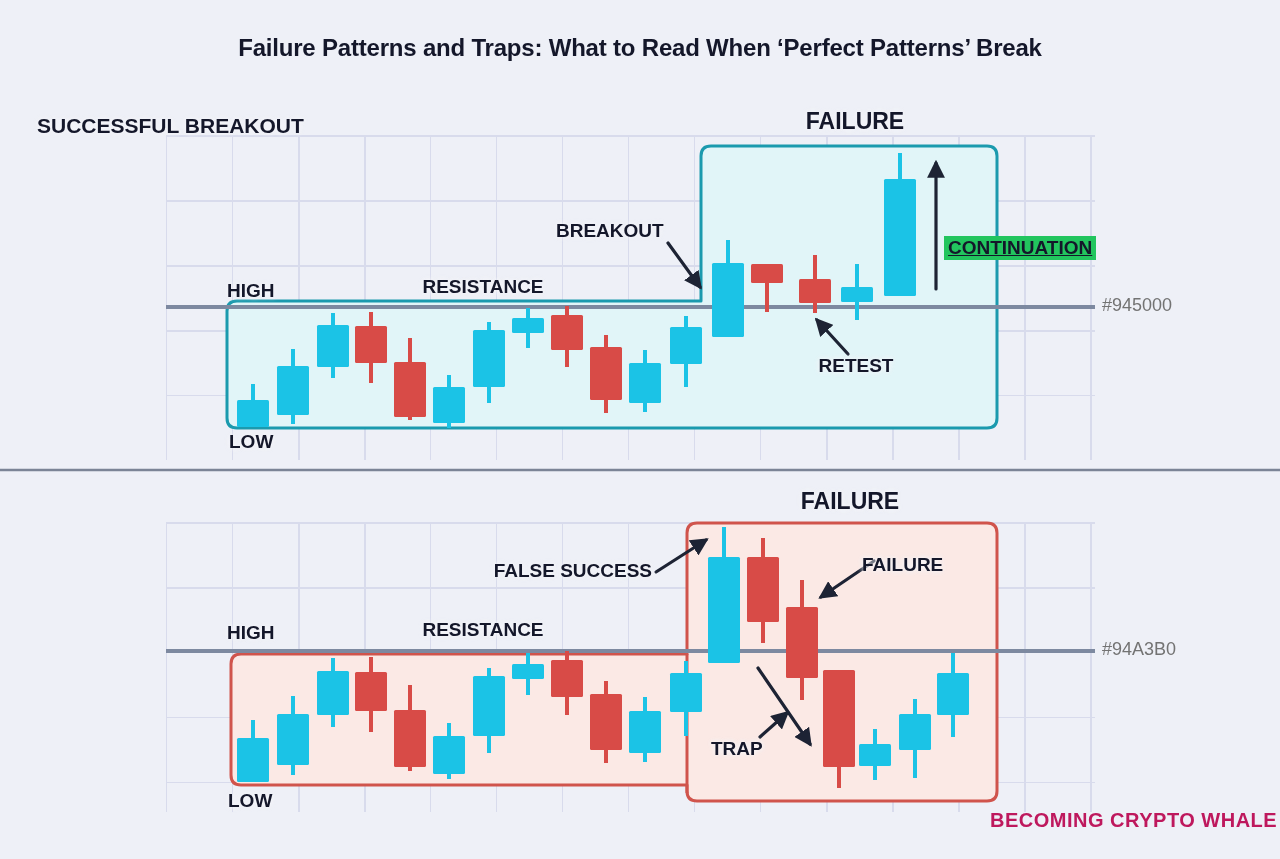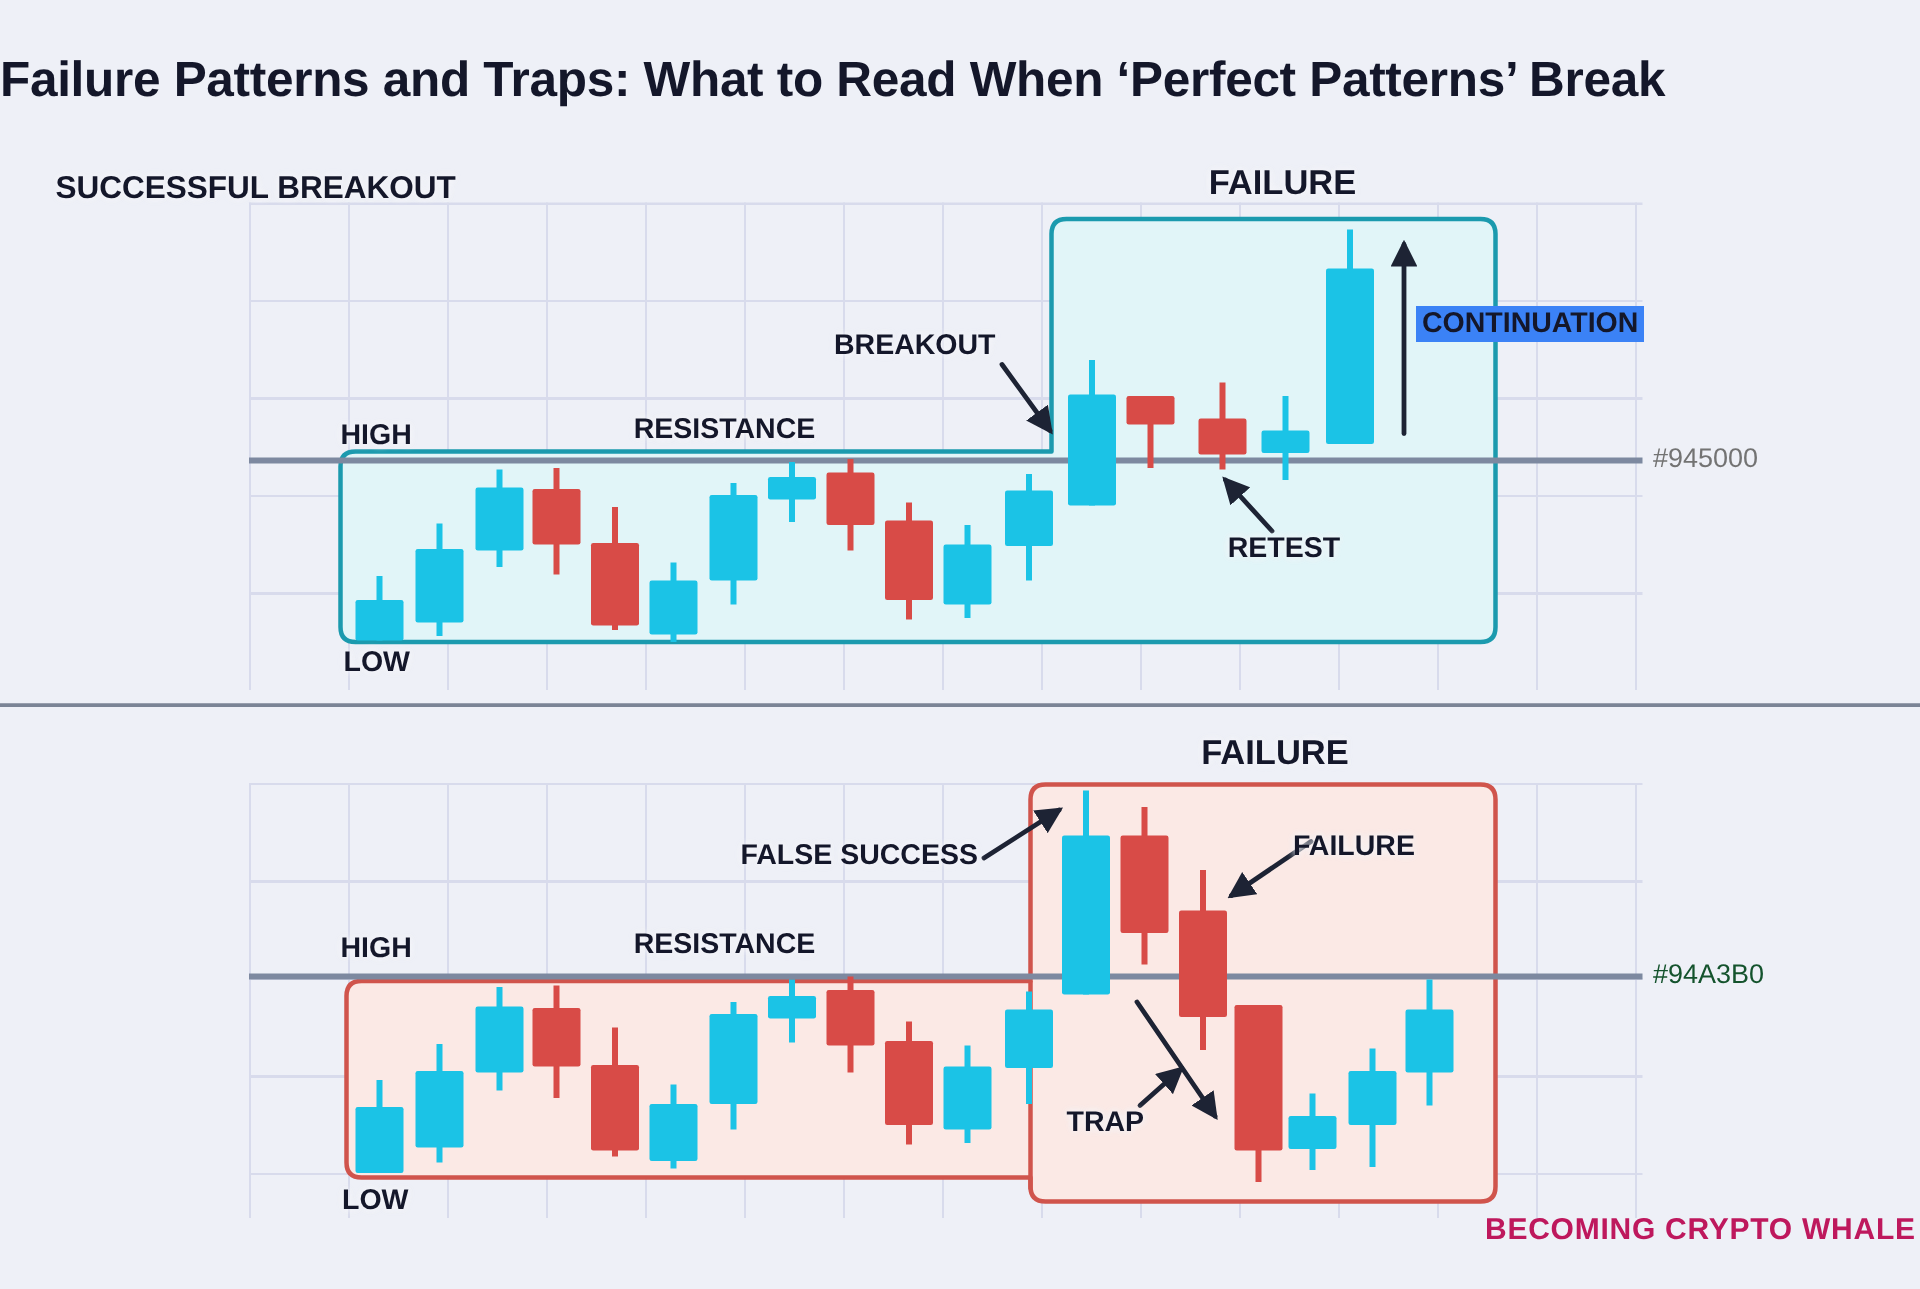--- a/index.html
+++ b/index.html
@@ -7,40 +7,40 @@
          font-family:"Liberation Sans","DejaVu Sans",sans-serif;}
   .grid{position:absolute;pointer-events:none;
     background-image:
       repeating-linear-gradient(to right,#d8dbec 0 1.5px,transparent 1.5px 66px),
       repeating-linear-gradient(to bottom,#d8dbec 0 1.5px,transparent 1.5px 65px);}
   #grid-top{left:166px;top:135px;width:929px;height:325px;}
   #grid-bottom{left:166px;top:522px;width:929px;height:290px;}
   svg#overlay{position:absolute;left:0;top:0;}
   .lbl{position:absolute;font-weight:700;font-size:19px;color:#14172a;white-space:nowrap;
        text-shadow:0 0 5px rgba(245,246,250,.95),0 0 6px rgba(245,246,250,.9);}
-  .title{position:absolute;left:0;right:0;top:34px;text-align:left;
-         font-size:33px;font-weight:700;letter-spacing:-.2px;color:#14172a;}
+  .title{position:absolute;left:0;right:0;top:34px;text-align:center;
+         font-size:24px;font-weight:700;letter-spacing:-.2px;color:#14172a;}
   #t-heading{left:37px;top:114px;font-size:21px;}
   #t-high{left:227px;top:280px;}
   #t-res{left:403px;top:276px;width:160px;text-align:center;}
   #t-brk{left:556px;top:220px;width:120px;}
   #t-succ{left:775px;top:108px;width:160px;text-align:center;font-size:23px;}
-  #t-cont{left:944px;top:204px;background:#3b82f6;padding:1px 4px;text-shadow:none;}
+  #t-cont{left:944px;top:236px;background:#22c55e;padding:1px 4px;text-shadow:none;text-decoration:underline;}
   #t-ret{left:796px;top:355px;width:120px;text-align:center;}
   #t-low{left:229px;top:431px;}
   #t-lvl{left:1102px;top:295px;font-size:18px;font-weight:500;color:#737373;text-shadow:none;}
   #b-heading{left:37px;top:491px;font-size:21px;}
   #b-fbo{left:458px;top:560px;width:194px;text-align:right;}
   #b-ftitle{left:770px;top:488px;width:160px;text-align:center;font-size:23px;}
   #b-fail{left:862px;top:554px;}
   #b-high{left:227px;top:622px;}
   #b-res{left:403px;top:619px;width:160px;text-align:center;}
   #b-trap{left:711px;top:738px;}
   #b-low{left:228px;top:790px;}
-  #b-lvl{left:1102px;top:639px;font-size:18px;font-weight:500;color:#14532d;text-shadow:none;}
+  #b-lvl{left:1102px;top:639px;font-size:18px;font-weight:500;color:#737373;text-shadow:none;}
   #watermark{left:990px;top:809px;font-size:20px;color:#be185d;letter-spacing:.5px;text-shadow:none;}
 </style>
 </head>
 <body>
 
 <div id="stage">
 
   <div class="grid" id="grid-top"></div>
   <div class="grid" id="grid-bottom"></div>
 

